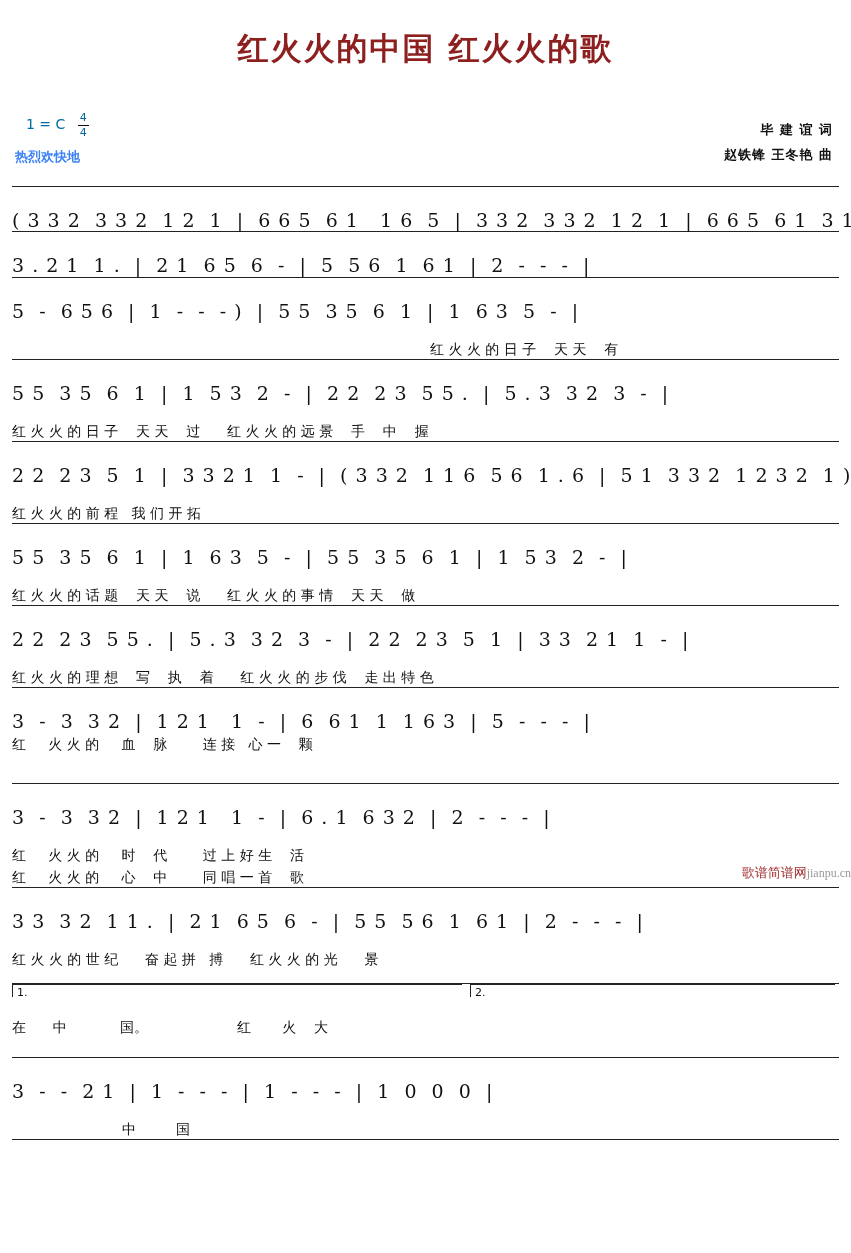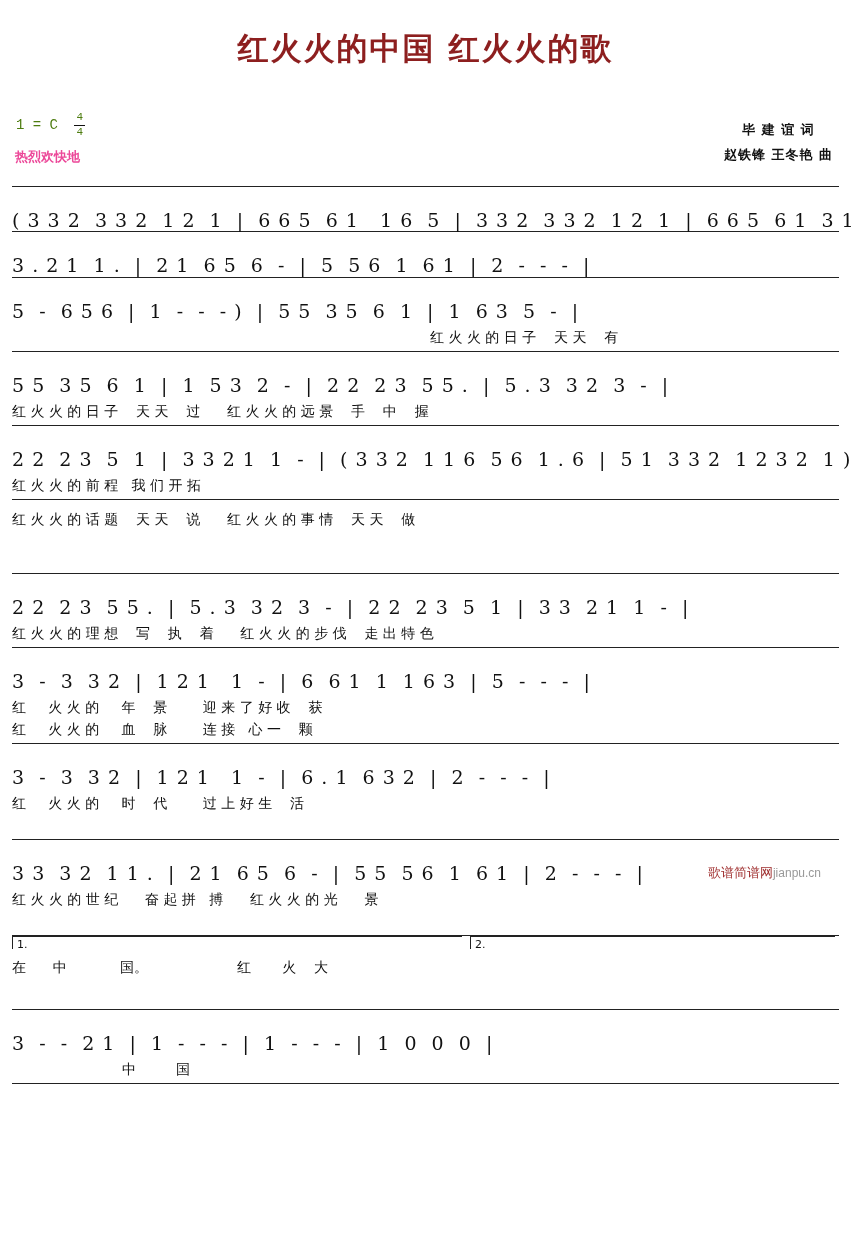--- a/index.html
+++ b/index.html
@@ -27,25 +27,24 @@
     width: 851px;
     text-align: center;
     font-size: 31px;
     font-weight: bold;
     color: #8d1f1f;
     letter-spacing: 2px;
     font-family: "DejaVu Sans", "Liberation Sans", sans-serif;
   }
   .meta-key {
     position: absolute;
-    left: 16px;
+    left: 26px;
     top: 112px;
     font-size: 14px;
-    color: #4d7c0f;
-    font-family: Liberation Mono, monospace;
+    color: #0369a1;
   }
   .meta-key .frac {
     display: inline-block;
     vertical-align: middle;
     margin-left: 8px;
     font-size: 11px;
     line-height: 1.05;
     text-align: center;
   }
   .meta-key .frac span {
@@ -56,29 +55,29 @@
     height: 0;
     width: 11px;
     margin: 1px auto;
   }
   .tempo {
     position: absolute;
     left: 15px;
     top: 148px;
     font-size: 13px;
     font-weight: bold;
-    color: #ec4899;
+    color: #3b82f6;
   }
   .credits {
     position: absolute;
     right: 18px;
     top: 118px;
     font-size: 13px;
     font-weight: bold;
-    text-align: center;
+    text-align: right;
     line-height: 1.9;
     color: #111;
     letter-spacing: 1px;
   }
 
   
   .staff {
     position: absolute;
     left: 12px;
     right: 12px;
@@ -101,44 +100,44 @@
     height: 40px;
     font-size: 19px;
     font-family: "DejaVu Serif", "Liberation Serif", serif;
     white-space: pre;
     letter-spacing: 0;
   }
 
   .lyrics {
     display: flex;
     font-size: 14px;
-    margin-top: 7px;
+    margin-top: 19px;
     color: #111;
     white-space: pre;
     font-family: "DejaVu Sans", "Liberation Sans", sans-serif;
   }
   .lyrics.row2 { margin-top: 4px; }
 
   .endingbox {
     position: absolute;
     border-left: 1px solid #222;
     border-top: 1px solid #222;
     font-size: 11px;
     padding: 1px 4px;
     height: 13px;
     box-sizing: border-box;
   }
 
   .footer-credit {
     position: absolute;
-    right: 30px;
+    right: 0;
     bottom: 8px;
     font-size: 13px;
     color: #a03030;
-    font-family: Liberation Sans, sans-serif;
+    font-family: Liberation Serif, serif;
   }
   .footer-credit .site { color: #999; font-size: 12px; }
   .raw {
     font-family: "DejaVu Serif", "Liberation Serif", serif;
     font-size: 19px;
     letter-spacing: 1px;
   }
 </style>
 </head>
 <body>
@@ -182,37 +181,38 @@
       <div class="notes raw">5 5  3 5  6  1  |  1  5 3  2  -  |  2 2  2 3  5 5 .  |  5 . 3  3 2  3  -  |</div>
       <div class="lyrics">红 火 火 的 日 子    天 天    过      红 火 火 的 远 景    手    中    握</div>
     </div>
 
     <div class="line withlyric">
       <div class="notes raw">2 2  2 3  5  1  |  3 3 2 1  1  -  |  ( 3 3 2  1 1 6  5 6  1 . 6  |  5 1  3 3 2  1 2 3 2  1 )</div>
       <div class="lyrics">红 火 火 的 前 程   我 们 开 拓</div>
     </div>
 
     <div class="line withlyric">
+      <div class="notes raw">5 5  3 5  6  1  |  1  6 3  5  -  |  5 5  3 5  6  1  |  1  5 3  2  -  |</div>
       <div class="lyrics">红 火 火 的 话 题    天 天    说      红 火 火 的 事 情    天 天    做</div>
     </div>
 
     <div class="line withlyric">
       <div class="notes raw">2 2  2 3  5 5 .  |  5 . 3  3 2  3  -  |  2 2  2 3  5  1  |  3 3  2 1  1  -  |</div>
       <div class="lyrics">红 火 火 的 理 想    写    执    着      红 火 火 的 步 伐    走 出 特 色</div>
     </div>
 
     <div class="line twolyric">
       <div class="notes raw">3  -  3  3 2  |  1 2 1   1  -  |  6  6 1  1  1 6 3  |  5  -  -  -  |</div>
-      <div class="lyrics">红     火 火 的     年    景        迎 来 了 好 收    获</div>
       <div class="lyrics row2">红     火 火 的     血    脉        连 接   心 一    颗</div>
     </div>
 
     <div class="line twolyric">
       <div class="notes raw">3  -  3  3 2  |  1 2 1   1  -  |  6 . 1  6 3 2  |  2  -  -  -  |</div>
       <div class="lyrics">红     火 火 的     时    代        过 上 好 生    活</div>
+      <div class="lyrics row2">红     火 火 的     心    中        同 唱 一 首    歌</div>
     </div>
 
     <div class="line twolyric">
       <div class="notes raw">3 3  3 2  1 1 .  |  2 1  6 5  6  -  |  5 5  5 6  1  6 1  |  2  -  -  -  |</div>
       <div class="lyrics">红 火 火 的 世 纪      奋 起 拼   搏      红 火 火 的 光      景</div>
     </div>
 
     <div class="line withlyric" style="padding-top:16px;">
       <div class="endingbox" style="left:0px; top:0px; width:450px;">1.</div>
       <div class="endingbox" style="left:458px; top:0px; width:365px;">2.</div>

